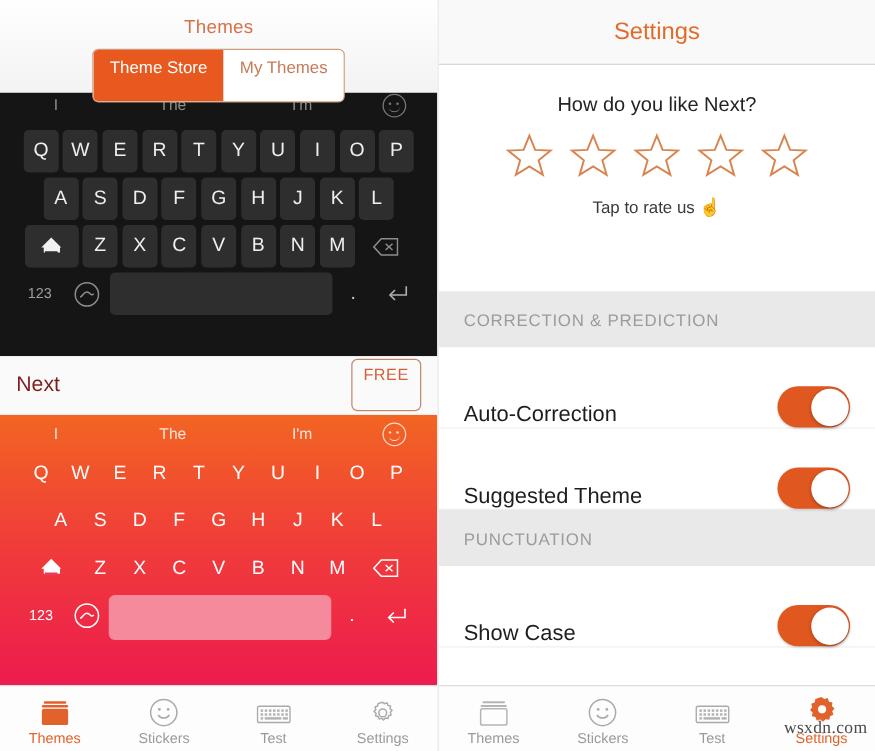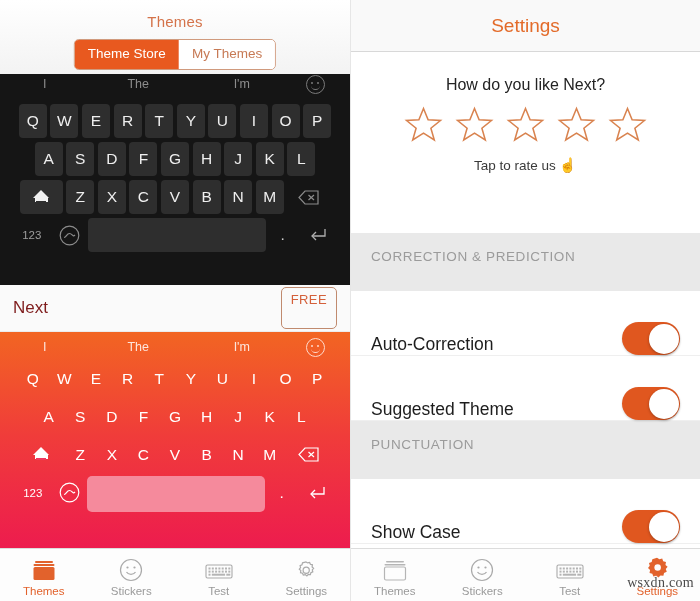--- a/index.html
+++ b/index.html
@@ -26,21 +26,21 @@
     padding-top: 13px; letter-spacing: .2px;
   }
   .seg-wrap {
     position: absolute; left: 50%; transform: translateX(-50%);
     top: 39px;
     display: flex; border: 1px solid #d09a7d;
     border-radius: 5px; overflow: hidden;
     background: #fff;
   }
   .seg {
-    font-size: 13.5px; padding: 7px 13px 8px;
+    font-size: 13.5px; padding: 7px 13px 20px;
     line-height: 1; white-space: nowrap;
   }
   .seg.active { background: #e8591f; color: #fff; }
   .seg.inactive { background: #fff; color: #c77a55; }
 
   
   .kb-dark {
     position: absolute; top: 74px; left: 0; width: 350px; height: 211px;
     background: #151515; overflow: hidden;
   }
@@ -172,21 +172,21 @@
   }
   .rate-q { font-size: 16px; color: #232323; margin-bottom: 12px; }
   .stars { display: flex; justify-content: center; gap: 12px; margin-bottom: 14px; }
   .star svg { display: block; }
   .rate-tap { font-size: 13.5px; color: #3a3a3a; }
   .rate-tap .finger { font-size: 14px; }
 
   .sec-head {
     background: #e9e9e9; color: #9b9b9b;
     font-size: 13.5px; letter-spacing: .6px;
-    padding: 16px 20px 9px; height: 58px;
+    padding: 16px 20px 9px; height: 45px;
   }
   .row-item {
     background: #fff; height: 65px; display: flex; align-items: flex-end;
     padding: 0 20px; border-bottom: 1px solid #efefef;
   }
   .row-label { flex: 1; font-size: 17.5px; color: #1d1d1d; }
   .toggle {
     width: 58px; height: 33px; border-radius: 17px;
     background: #e0571f; position: relative;
     box-shadow: 0 1px 2px rgba(0,0,0,.18);

